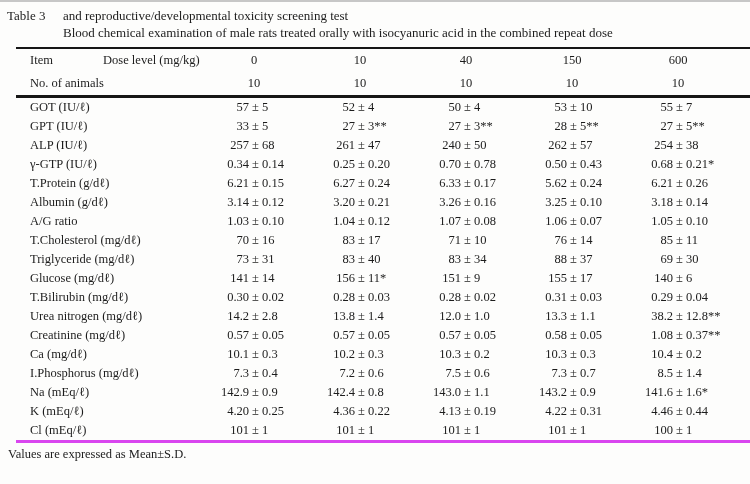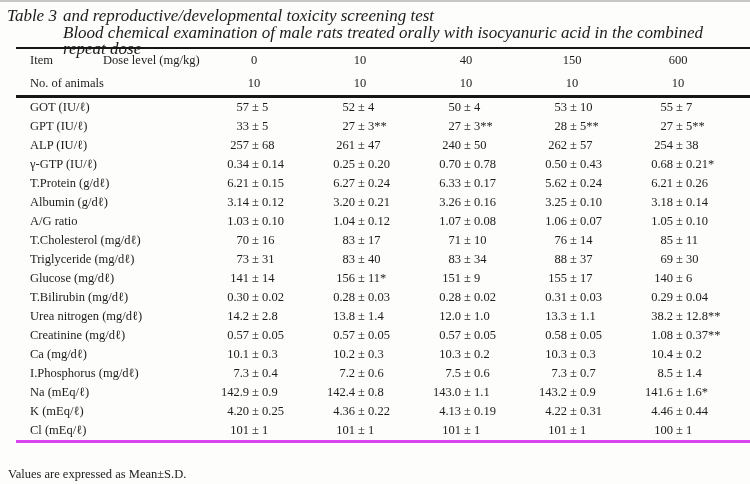--- a/index.html
+++ b/index.html
@@ -2,41 +2,41 @@
 <html><head>
 <meta charset="utf-8">
 <style>
   html,body{margin:0;padding:0;background:#e8e8e8;}
   .page{
     position:relative;width:750px;height:484px;background:#fdfdfc;
     font-family:"Liberation Serif","DejaVu Serif",serif;color:#1c1c1c;
     overflow:hidden;box-sizing:border-box;
   }
   .top-artifact{position:absolute;top:0;left:0;width:750px;height:2px;background:#9a9a9a;opacity:.55;}
-  .title-block{display:flex;padding:8px 8px 0 7px;font-size:17px;line-height:16.5px;font-style:italic;}
+  .title-block{display:flex;padding:8px 8px 0 7px;font-size:13px;line-height:16.5px;}
   .tlabel{width:56px;flex:none;}
   .ttext{max-width:672px;}
   table.dtable{
     position:absolute;left:16px;top:47px;width:742px;
     border-collapse:collapse;table-layout:fixed;font-size:12.5px;
     border-top:2px solid #161616;
   }
   table.dtable thead{border-bottom:3px solid #161616;}
   table.dtable tbody{border-bottom:3px solid #d946ef;}
   table.dtable td{padding:0;vertical-align:middle;white-space:nowrap;overflow:visible;}
   thead td{height:23px;}
   tbody td{height:19px;}
   .item-cell{padding-left:14px !important;text-align:left;}
   .dose-label{margin-left:47px;}
   .center{text-align:center;}
   .val{display:flex;justify-content:center;}
   .val .mean{width:48px;text-align:right;}
   .val .pm{width:13px;text-align:center;}
   .val .sd{width:45px;text-align:left;}
-  .footnotes{position:absolute;left:8px;top:466px;font-size:12.5px;line-height:17.5px;}
+  .footnotes{position:absolute;left:8px;top:446px;font-size:12.5px;line-height:17.5px;}
 </style>
 </head>
 <body>
 
 <div class="page">
   <div class="top-artifact"></div>
 
   <div class="title-block">
     <span class="tlabel">Table 3</span>
     <div class="ttext">

